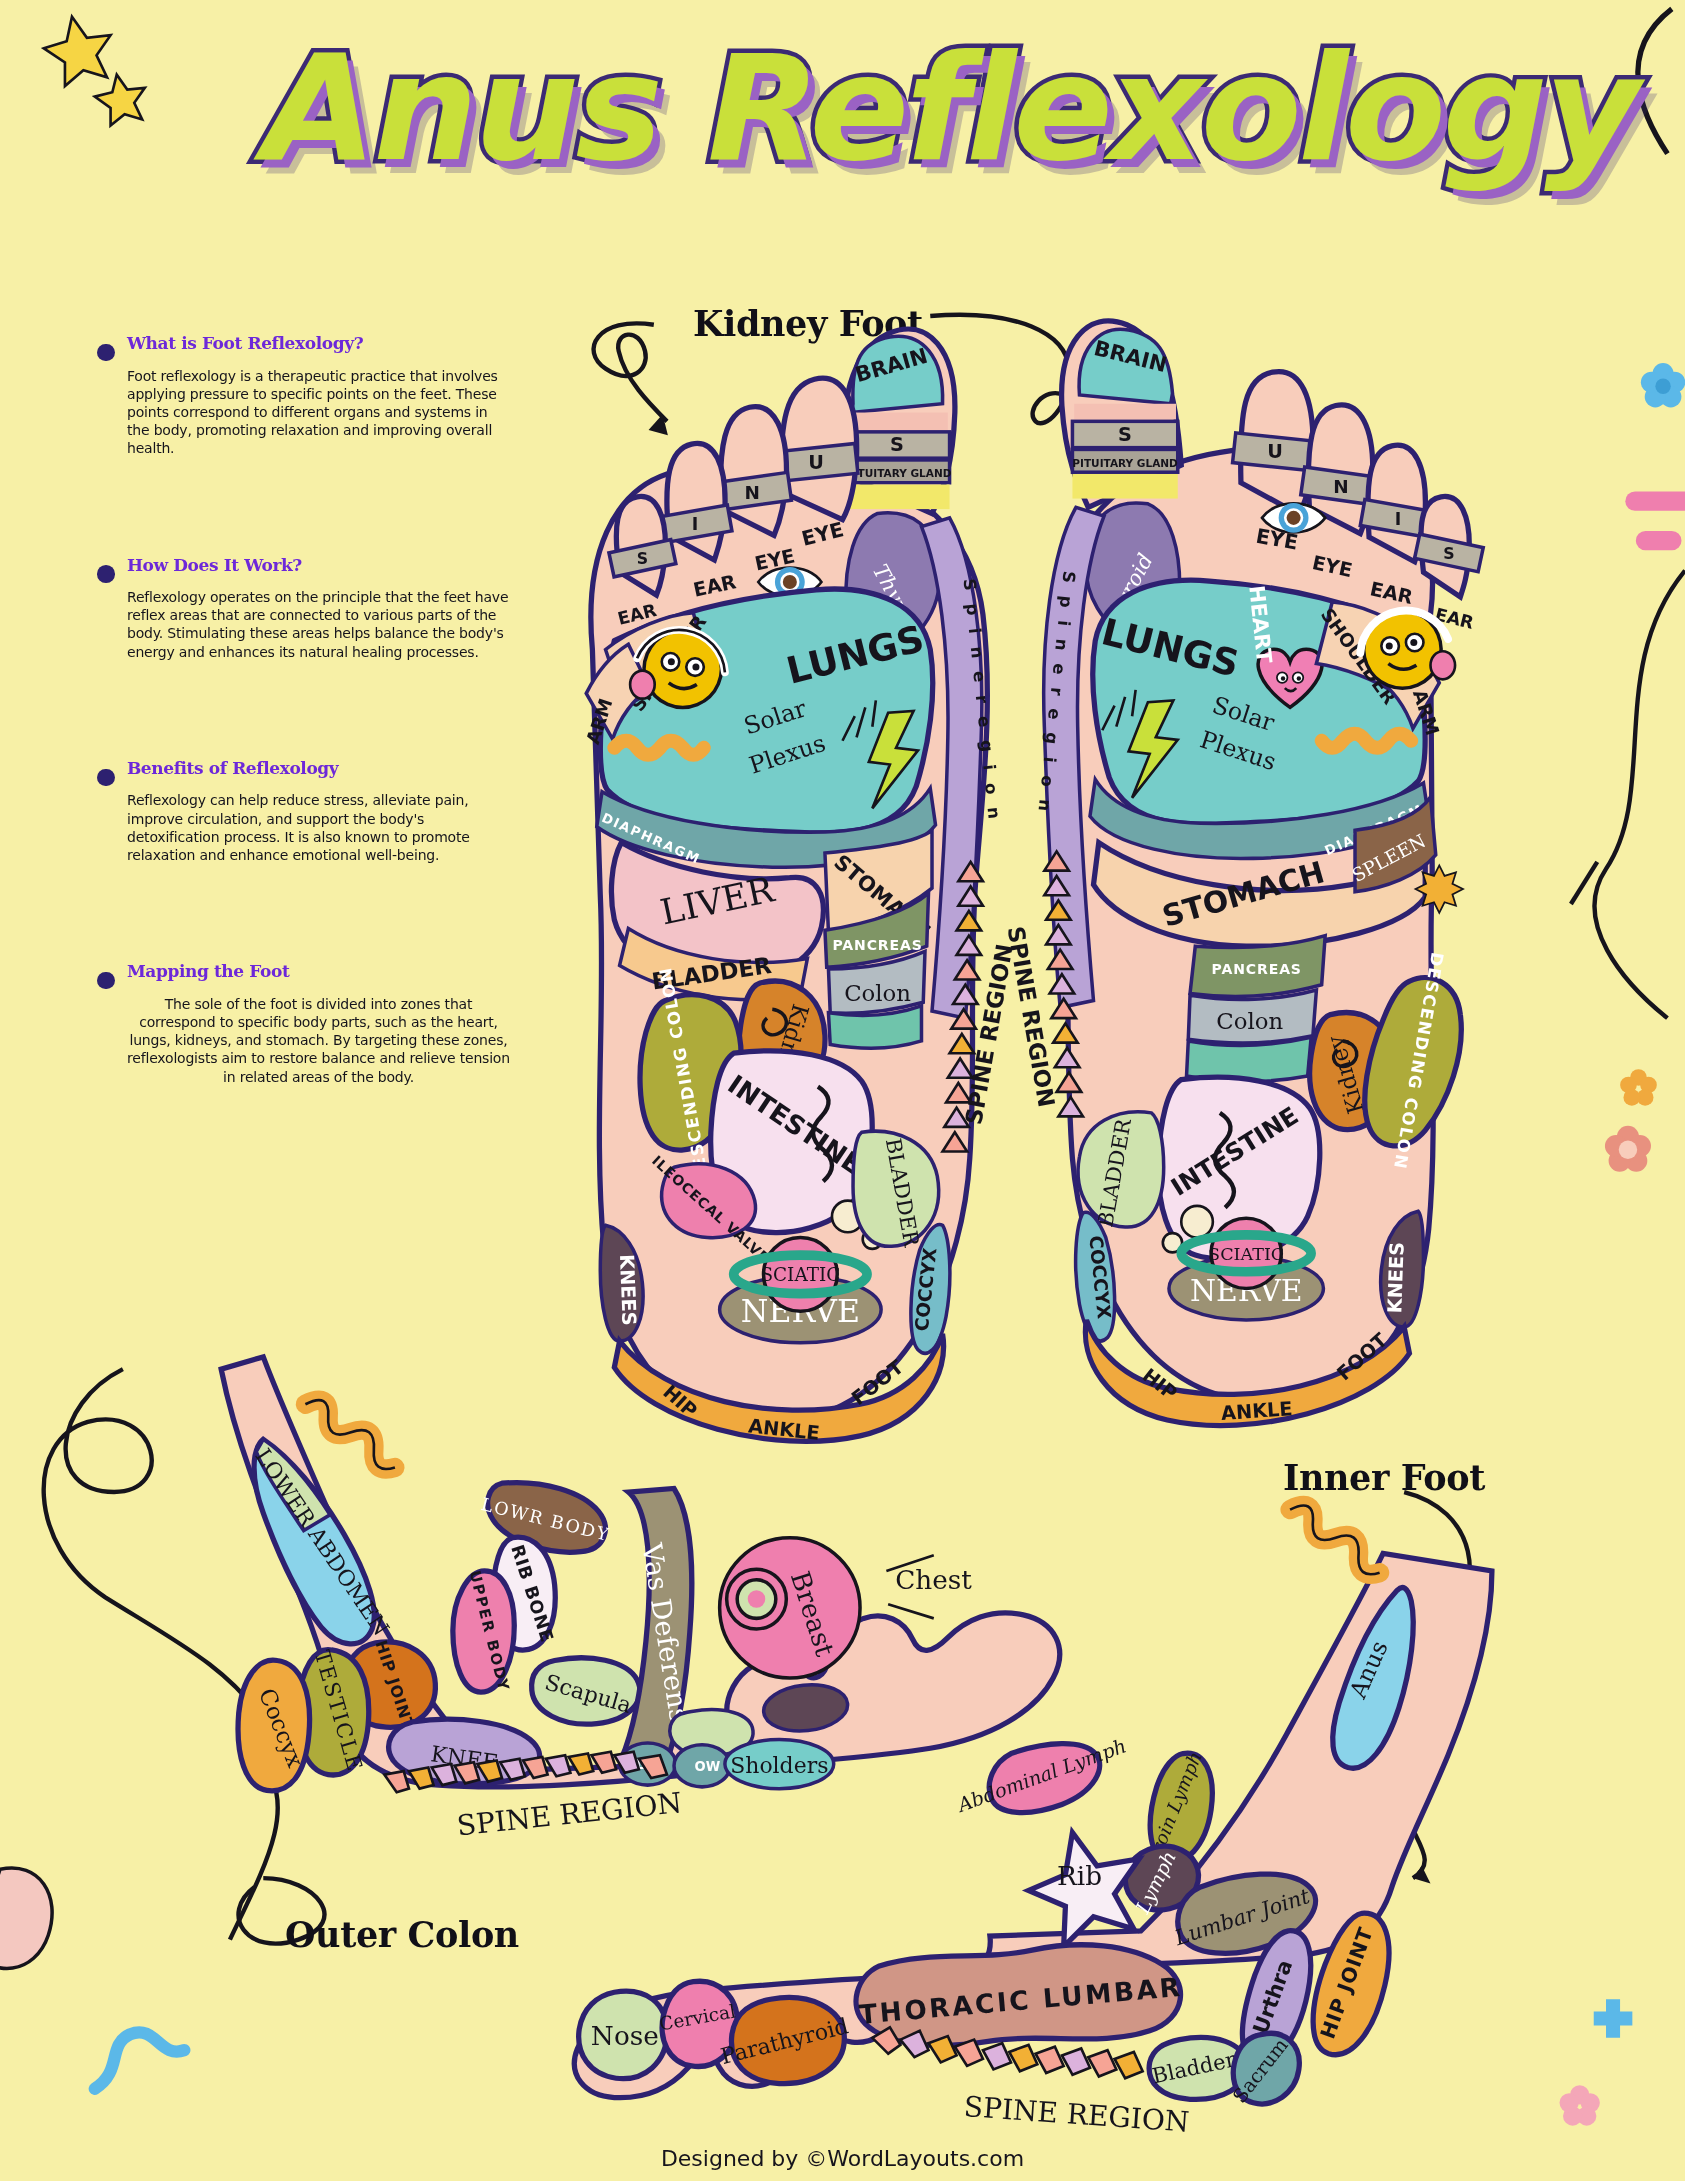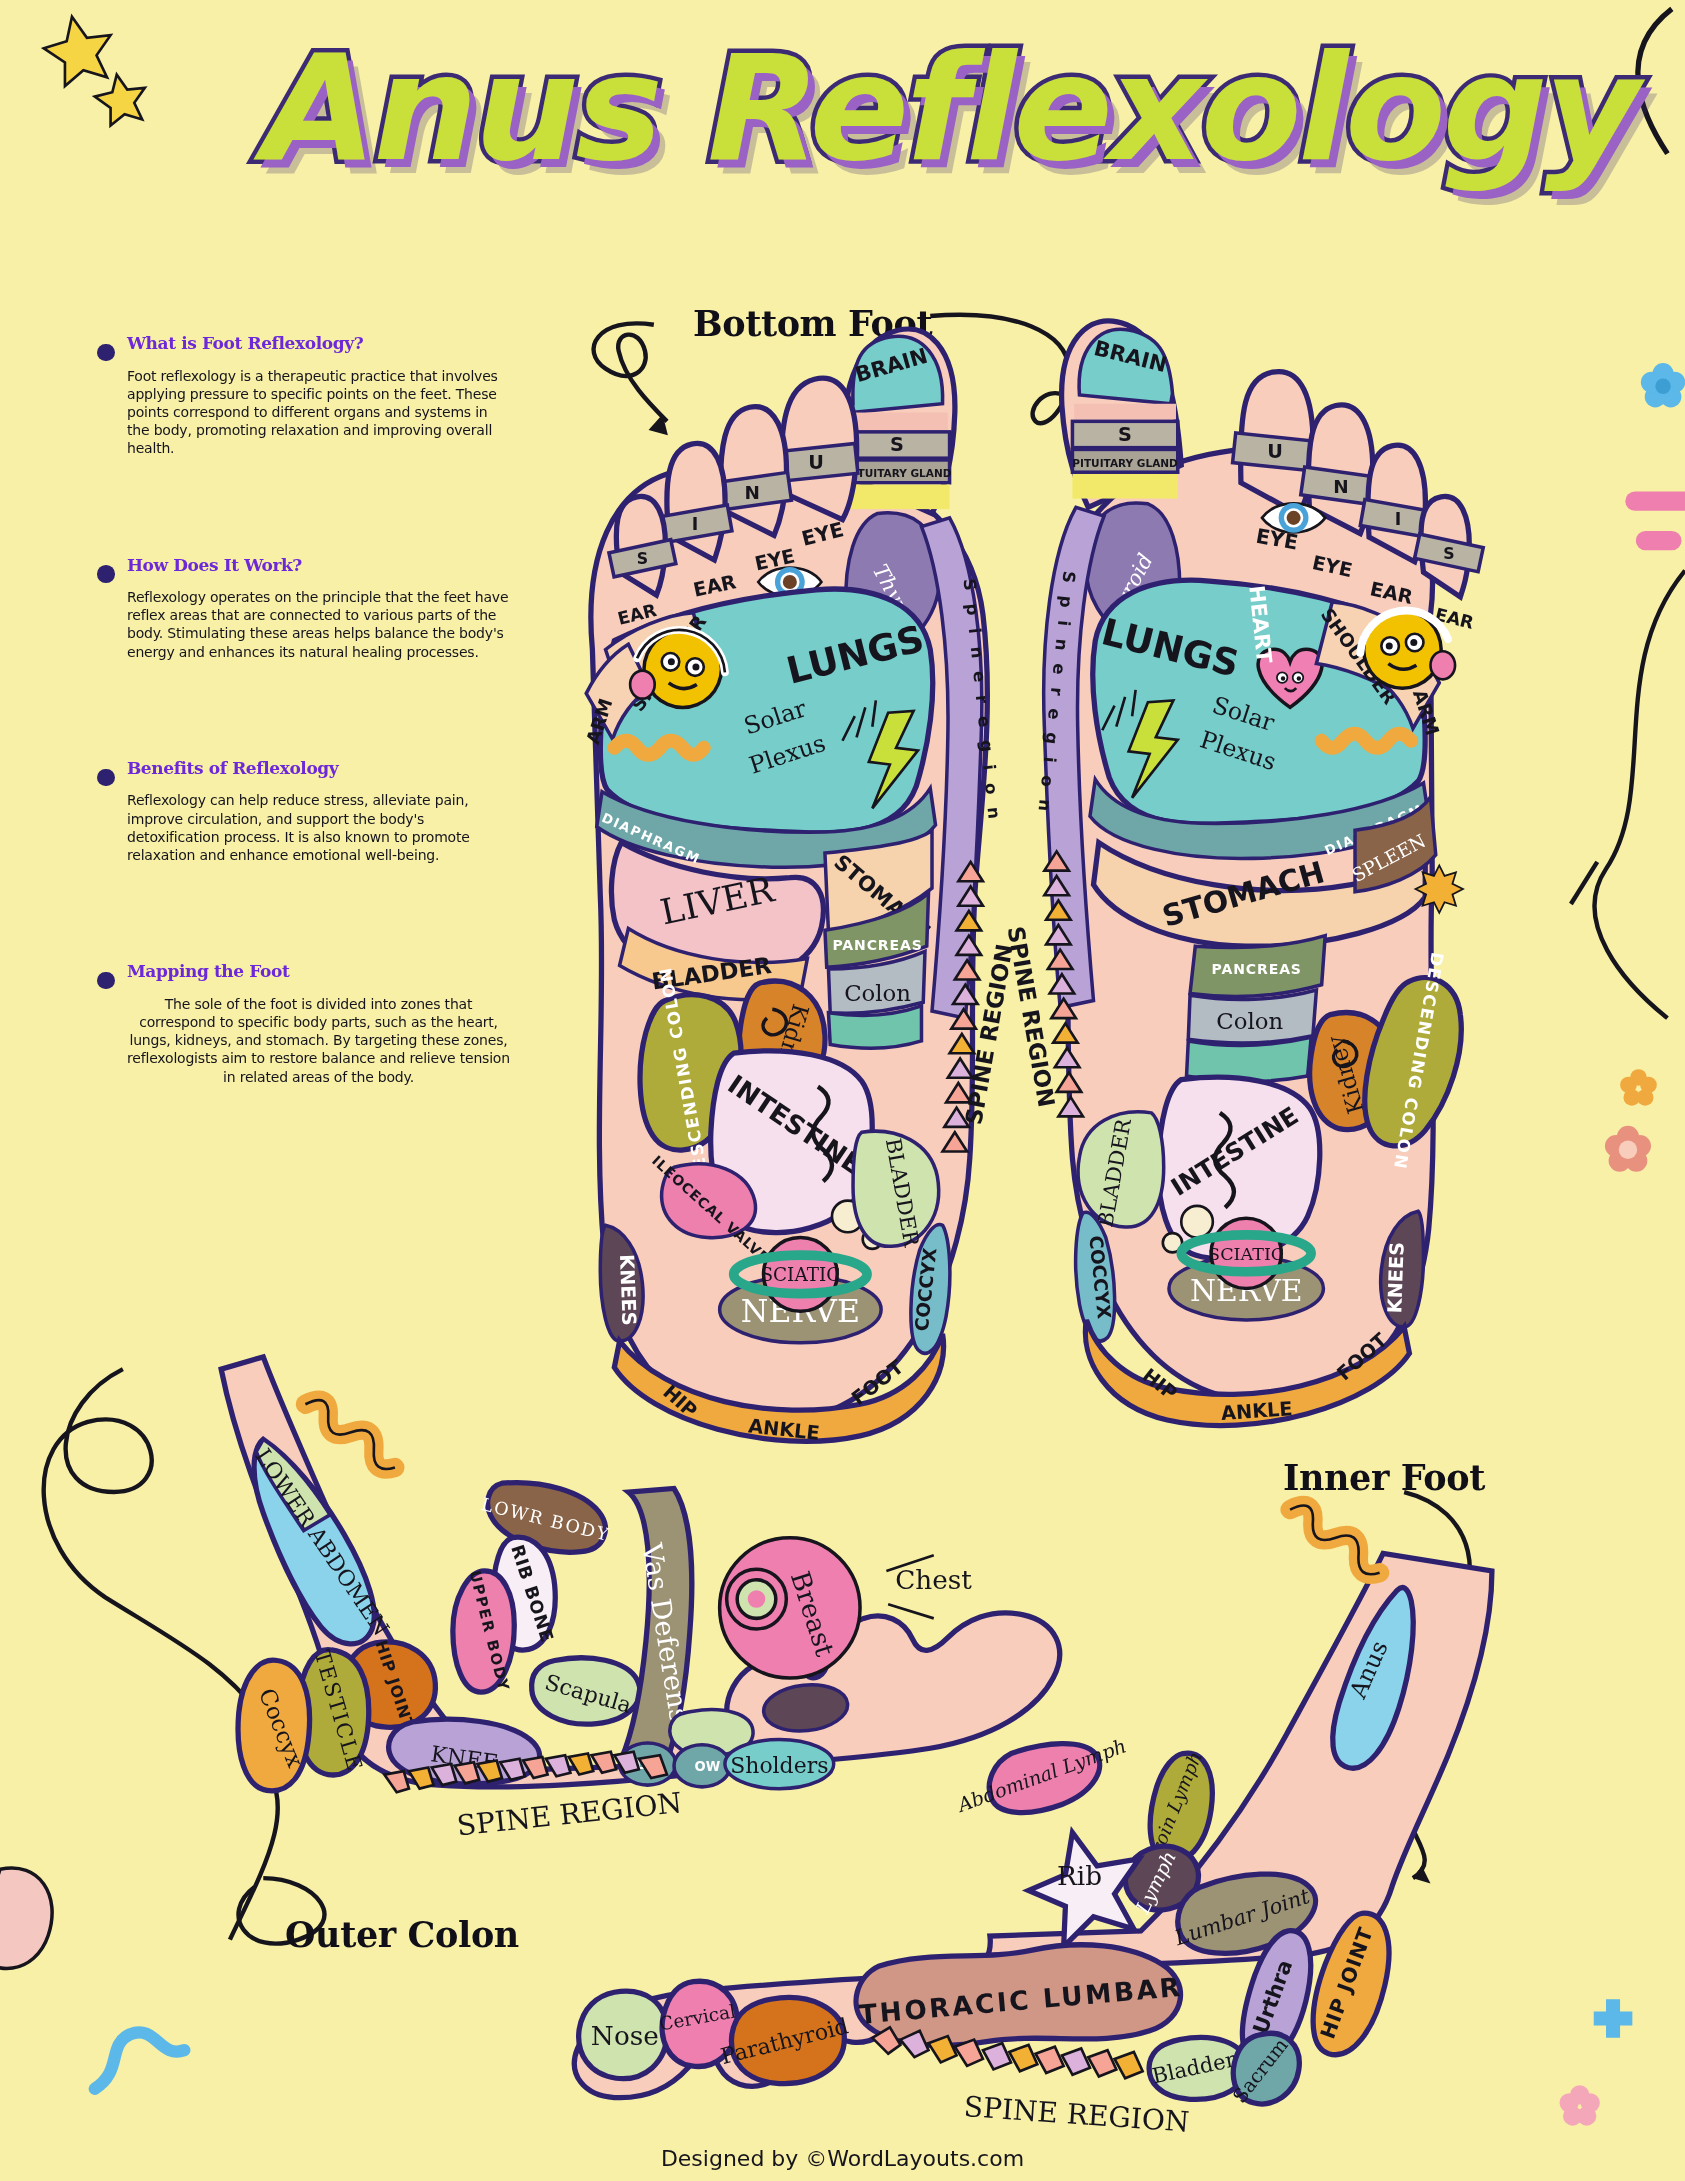--- a/index.html
+++ b/index.html
@@ -184,21 +184,21 @@
     <div class="info-block">
       <div class="info-head">
         <div class="bullet"></div>
         <div class="info-title">Mapping the Foot</div>
       </div>
       <div class="info-body">The sole of the foot is divided into zones that correspond to specific body parts, such as the heart, lungs, kidneys, and stomach. By targeting these zones, reflexologists aim to restore balance and relieve tension in related areas of the body.</div>
     </div>
 
   </div>
 
-  <div class="cap" id="cap-bottom">Bottom Foot</div>
+  <div class="cap" id="cap-bottom">Kidney Foot</div>
   <div class="cap" id="cap-inner">Inner Foot</div>
   <div class="cap" id="cap-outer">Outer Colon</div>
 
   <svg class="layer" viewBox="0 0 1920 2485">
     <g>
 
       <path d="M675 740 C665 630 700 560 760 540 C840 515 930 520 1000 545
                C1060 568 1110 620 1120 700 C1132 800 1120 900 1112 1000
                C1104 1110 1112 1220 1105 1320 C1098 1440 1040 1600 900 1620
                C770 1638 700 1540 688 1420 C676 1290 690 1150 684 1020 Z" fill="#f8cdbb" class="outline"></path>

